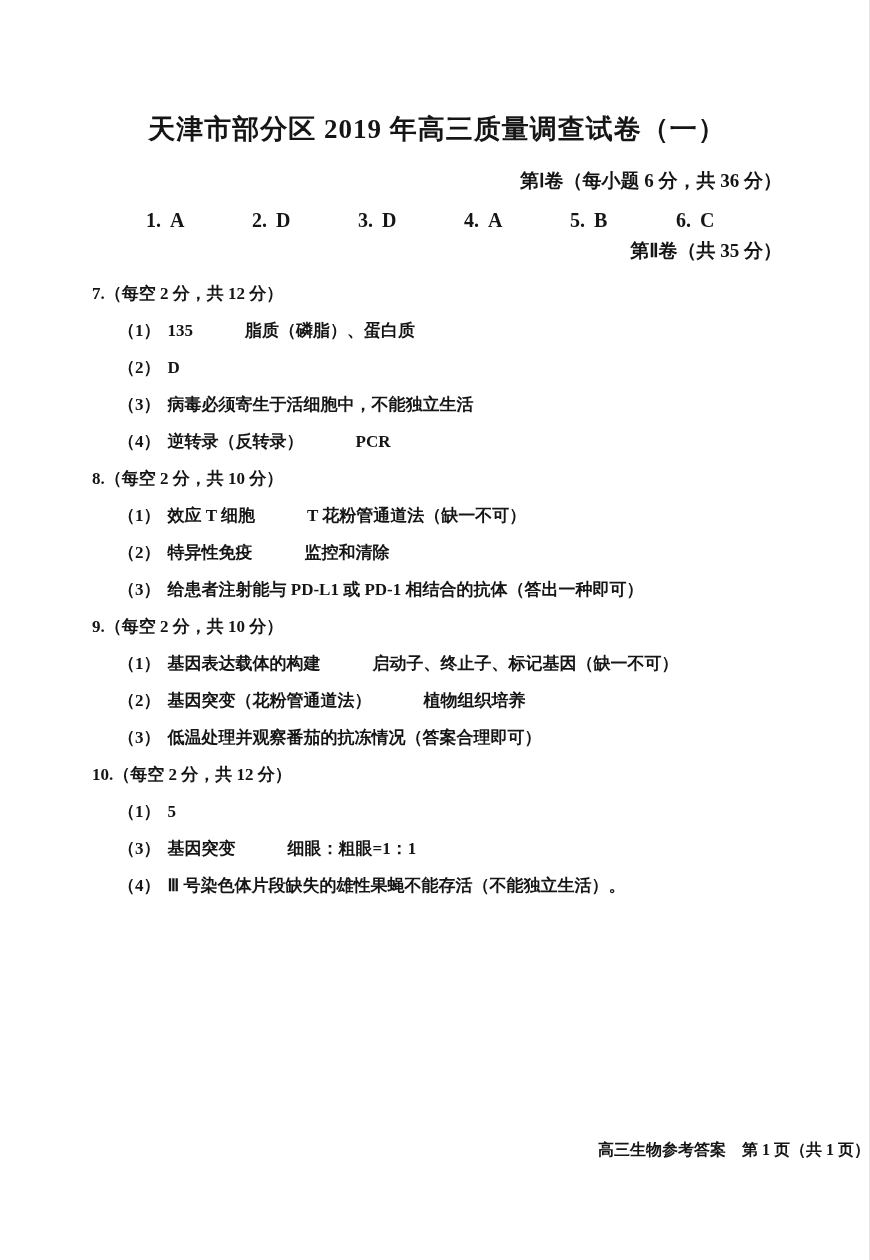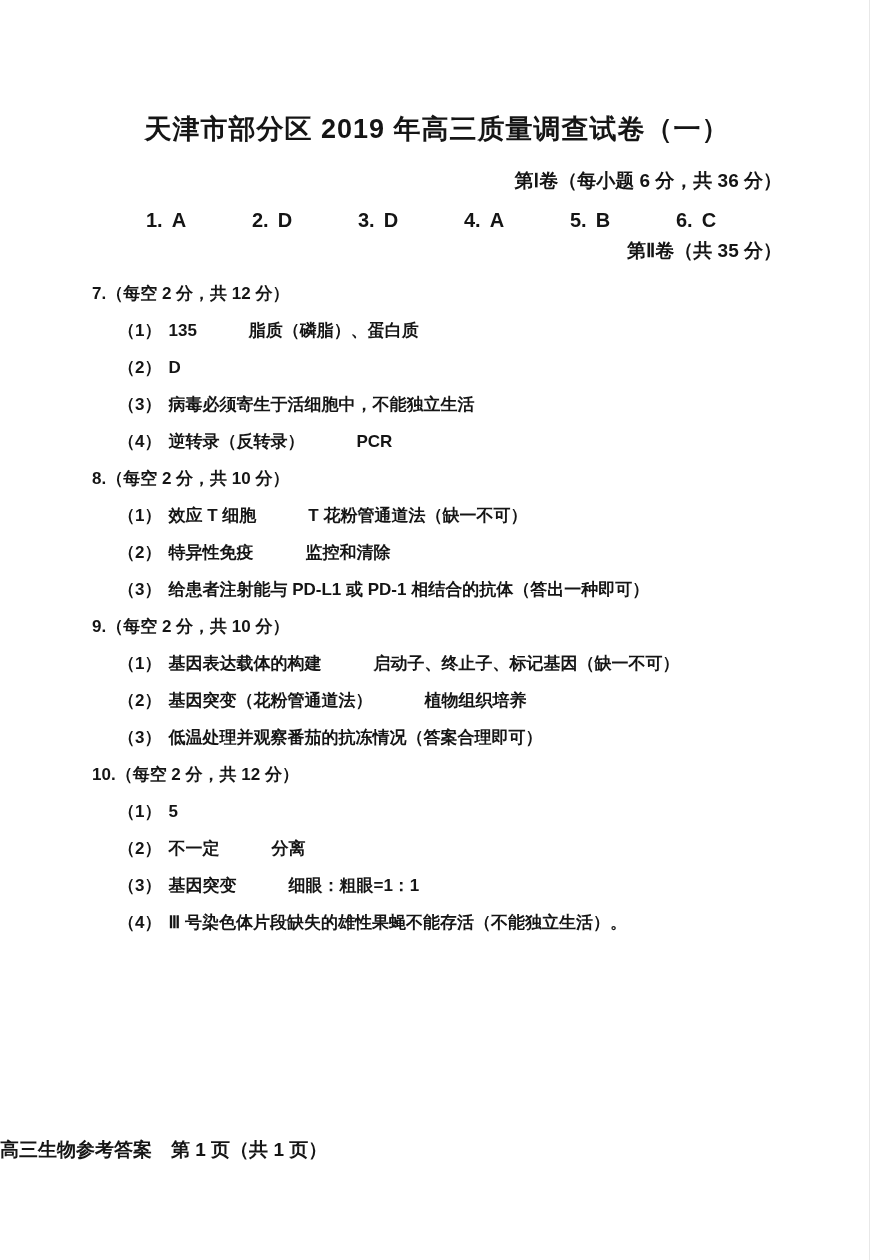--- a/index.html
+++ b/index.html
@@ -11,20 +11,21 @@
     width: 870px;
     height: 1260px;
     position: relative;
     font-family: "Liberation Sans", sans-serif;
     color: #151515;
     font-weight: bold;
     overflow: hidden;
   }
   .doc {
     padding: 112px 88px 0 92px;
+    font-family: Liberation Serif, serif;
   }
   .title-1 {
     font-size: 27px;
     text-align: center;
     letter-spacing: 1px;
     line-height: 34px;
     margin: 0 0 22px 0;
   }
   .title-2 {
     font-size: 25px;
@@ -69,23 +70,24 @@
     margin-left: 26px;
     white-space: nowrap;
   }
   .q-label { margin-right: 7px; }
   .q-part + .q-part { margin-left: 52px; }
   .footer {
     position: absolute;
     top: 1140px;
     left: 0;
     width: 100%;
-    text-align: left;
-    font-size: 19px;
+    text-align: right;
+    font-size: 16px;
     line-height: 20px;
+    font-family: Liberation Serif, serif;
   }
   .page-edge {
     position: absolute;
     top: 0;
     right: 0;
     width: 1px;
     height: 100%;
     background: #e8e8e8;
   }
 </style>
@@ -120,21 +122,20 @@
       </div>
       <div class="question">
         <div class="q-header">9.（每空 2 分，共 10 分）</div>
         <div class="q-item"><span class="q-label">（1）</span><span class="q-part">基因表达载体的构建</span><span class="q-part">启动子、终止子、标记基因（缺一不可）</span></div>
         <div class="q-item"><span class="q-label">（2）</span><span class="q-part">基因突变（花粉管通道法）</span><span class="q-part">植物组织培养</span></div>
         <div class="q-item"><span class="q-label">（3）</span><span class="q-part">低温处理并观察番茄的抗冻情况（答案合理即可）</span></div>
       </div>
       <div class="question">
         <div class="q-header">10.（每空 2 分，共 12 分）</div>
         <div class="q-item"><span class="q-label">（1）</span><span class="q-part">5</span></div>
-        <div class="q-item"><span class="q-label">（2）</span><span class="q-part">不一定</span><span class="q-part">分离</span></div>
         <div class="q-item"><span class="q-label">（3）</span><span class="q-part">基因突变</span><span class="q-part">细眼：粗眼=1：1</span></div>
         <div class="q-item"><span class="q-label">（4）</span><span class="q-part">Ⅲ 号染色体片段缺失的雄性果蝇不能存活（不能独立生活）。</span></div>
       </div>
     </div>
 </div>
 
 <div class="footer">高三生物参考答案　第 1 页（共 1 页）</div>
 <div class="page-edge"></div>
 
 </body></html>

